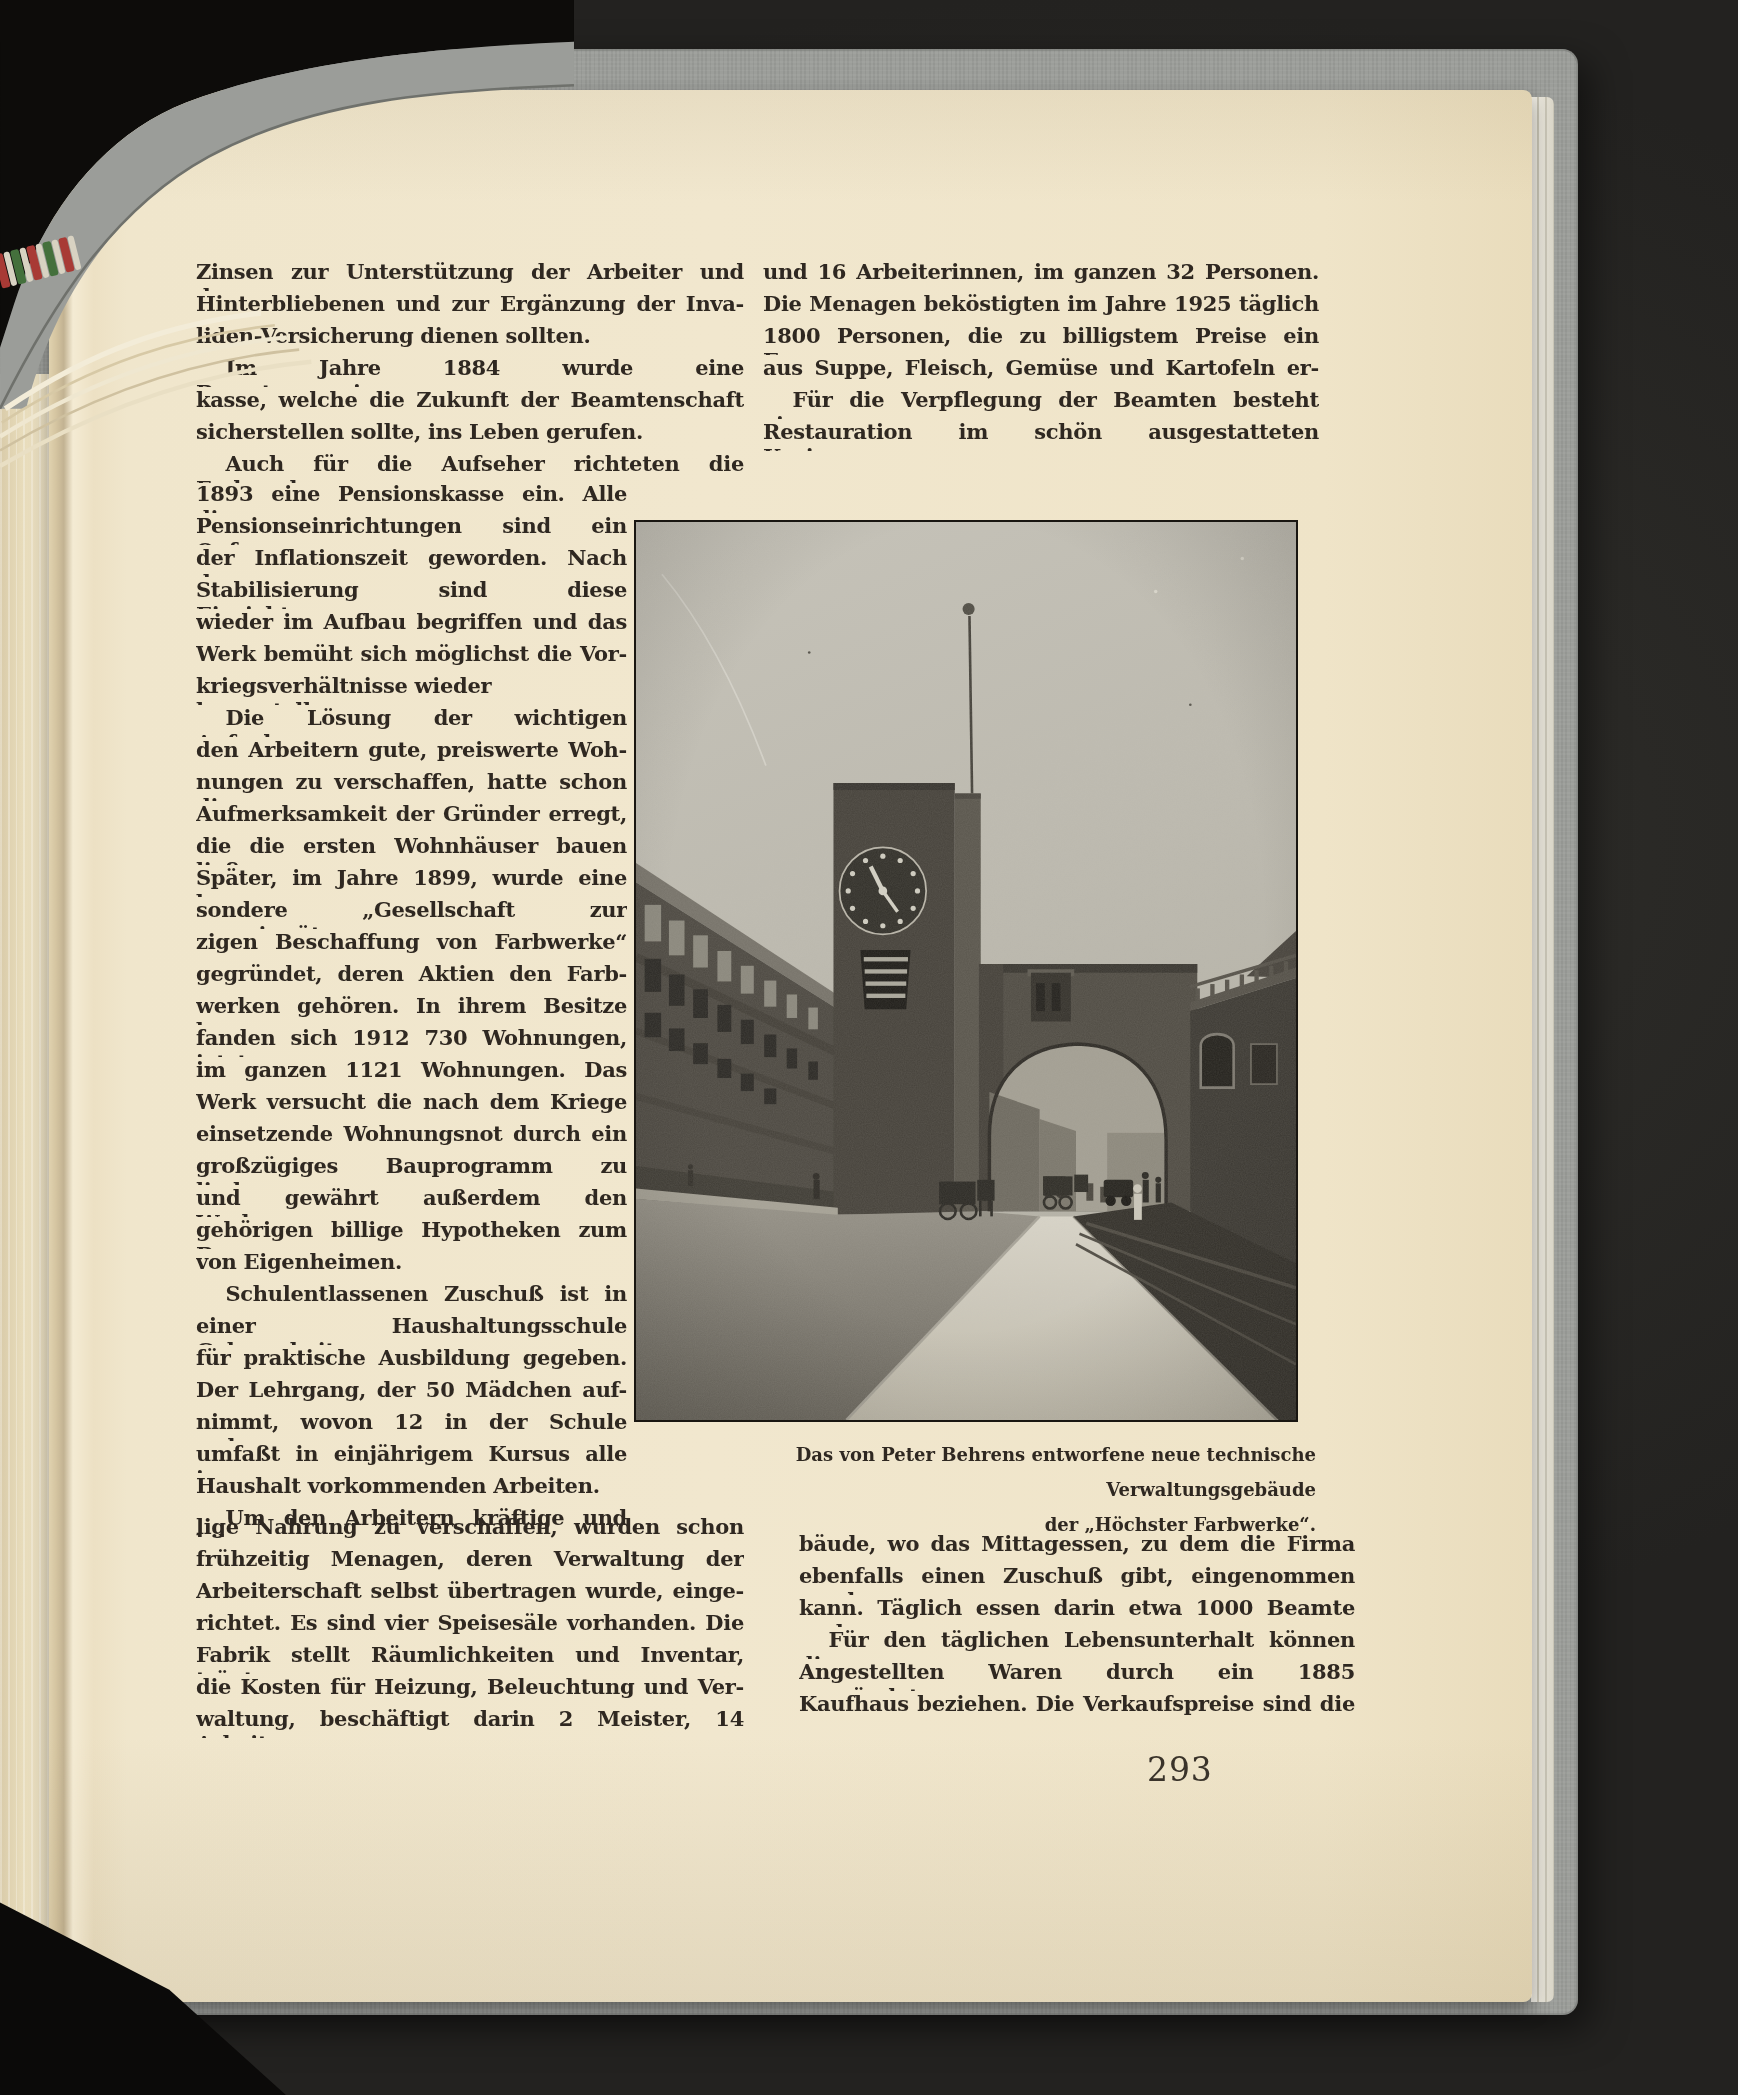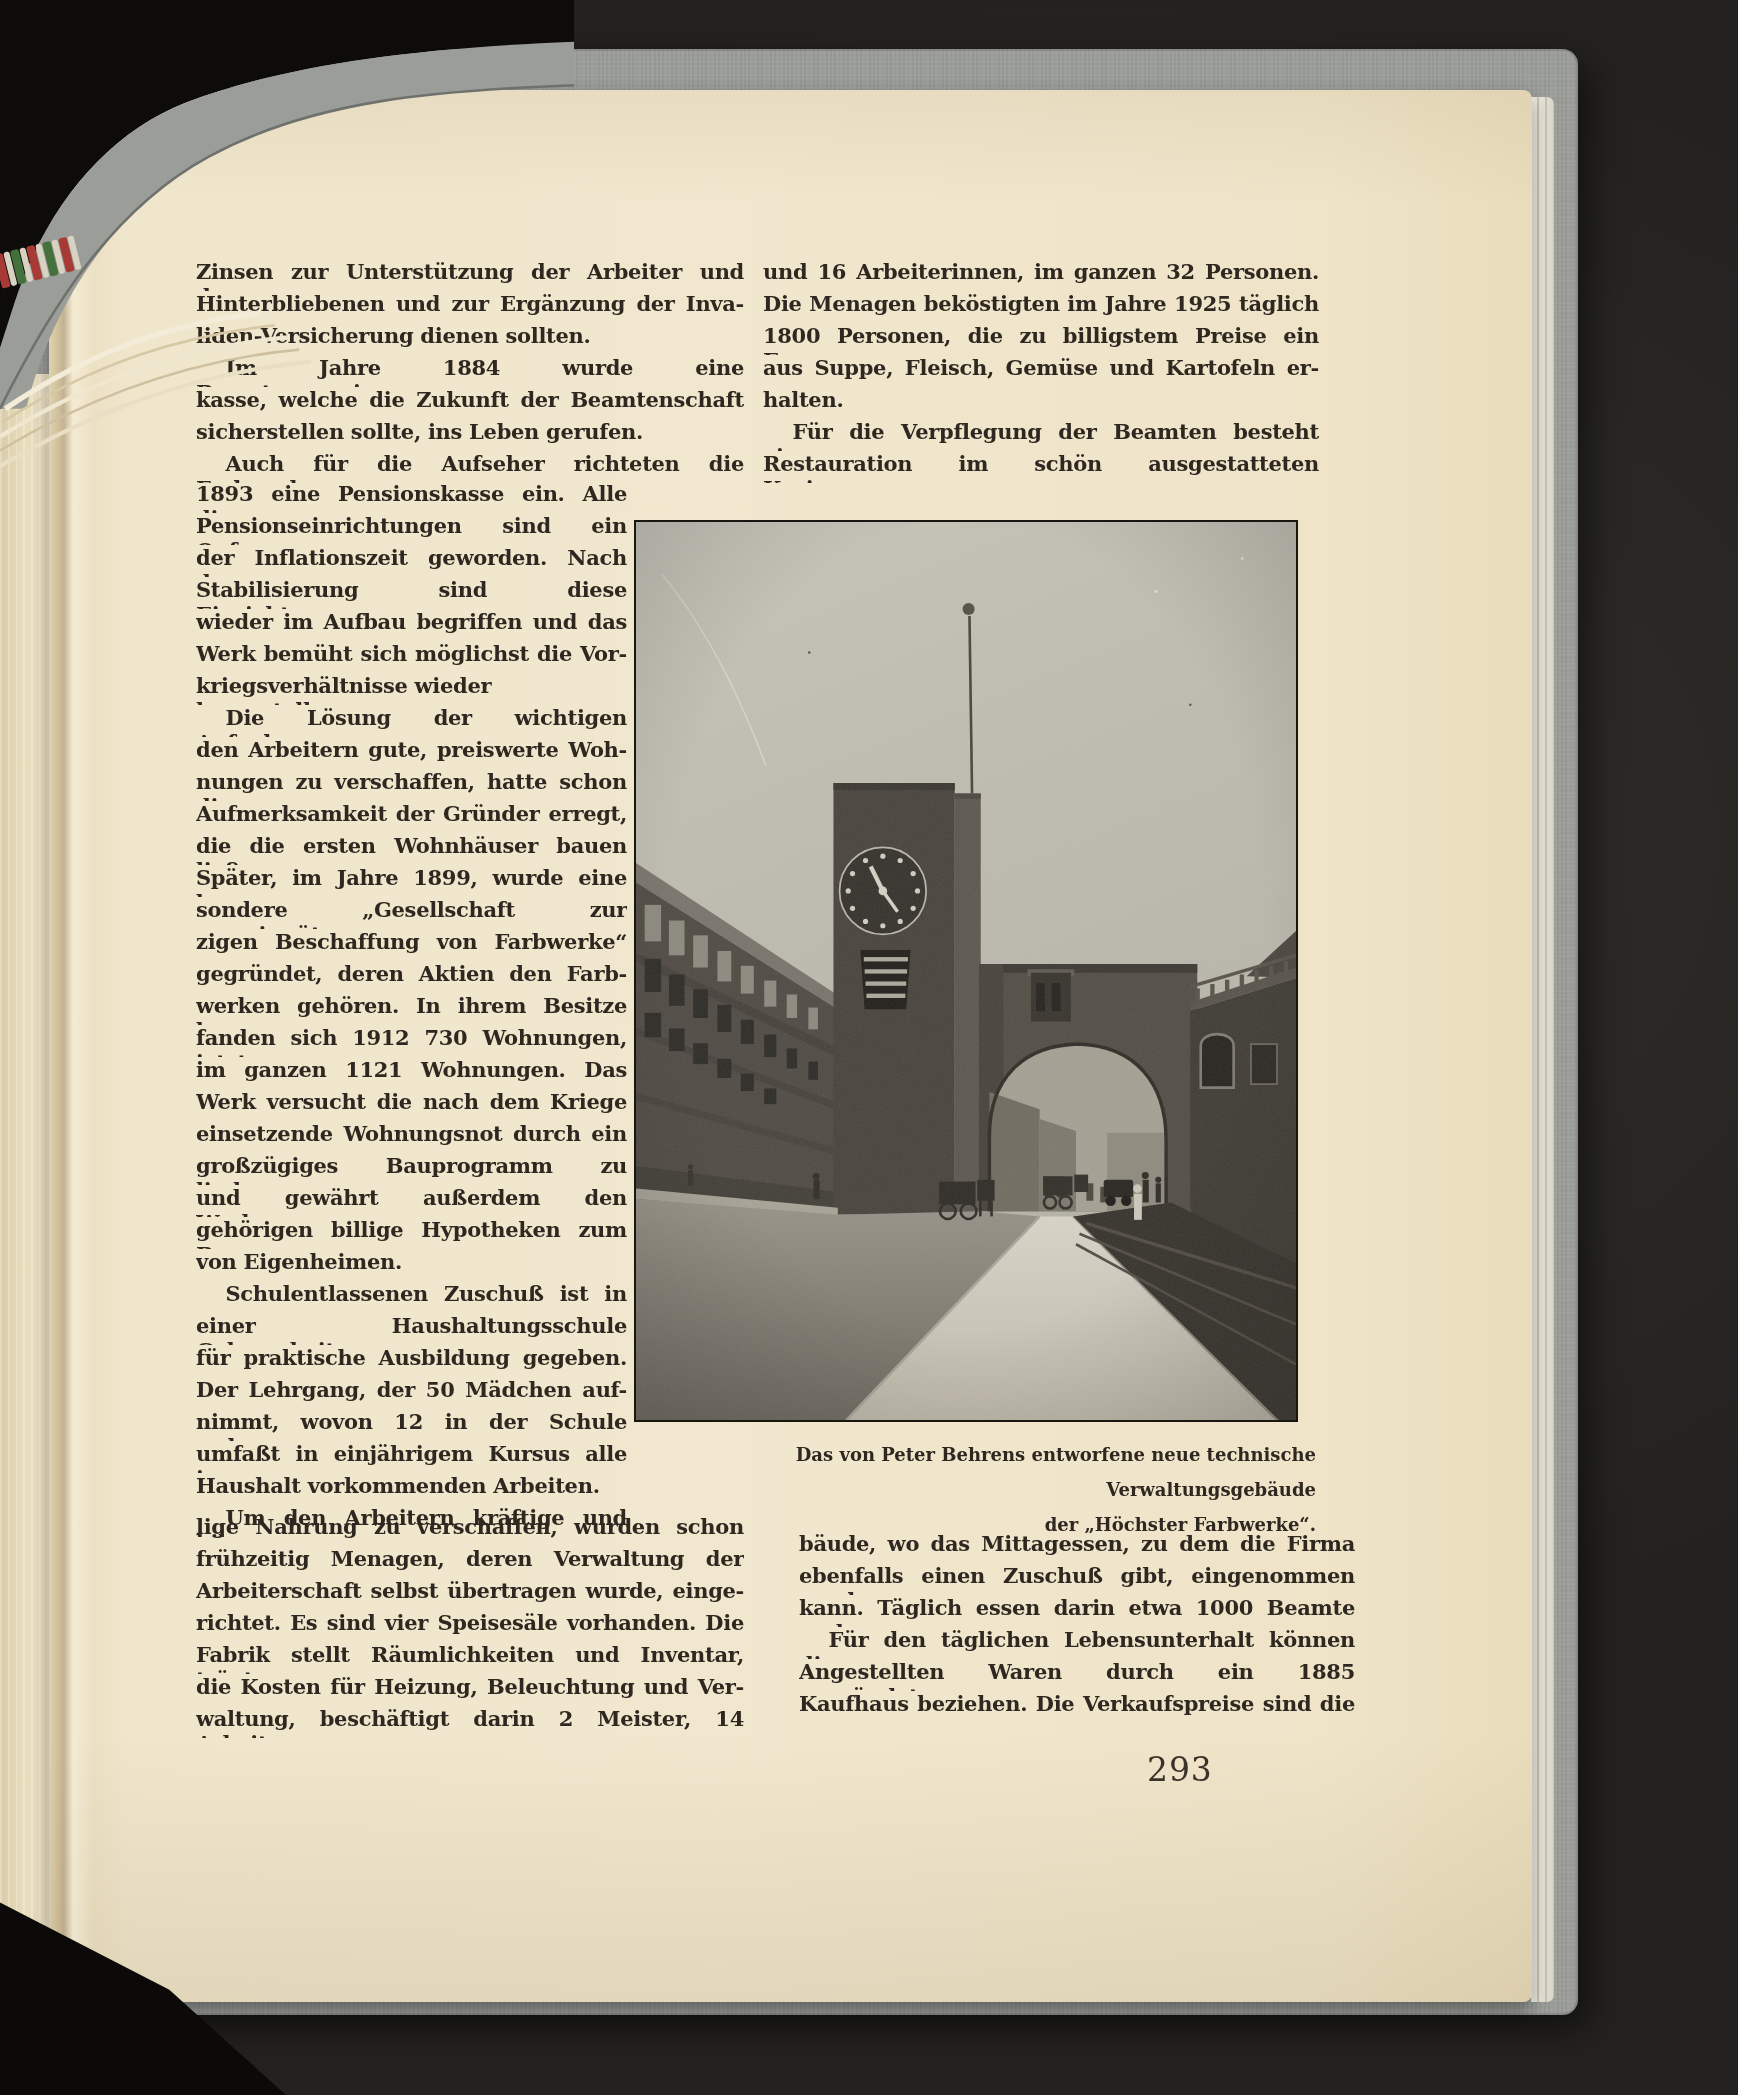--- a/index.html
+++ b/index.html
@@ -127,21 +127,20 @@
       <div class="line">richtet. Es sind vier Speisesäle vorhanden. Die</div>
       <div class="line">Fabrik stellt Räumlichkeiten und Inventar, trägt</div>
       <div class="line">die Kosten für Heizung, Beleuchtung und Ver-</div>
       <div class="line">waltung, beschäftigt darin 2 Meister, 14 Arbeiter</div>
     </div>
   <div class="col" id="col-rt">
       <div class="line">und 16 Arbeiterinnen, im ganzen 32 Personen.</div>
       <div class="line">Die Menagen beköstigten im Jahre 1925 täglich</div>
       <div class="line">1800 Personen, die zu billigstem Preise ein Essen</div>
       <div class="line">aus Suppe, Fleisch, Gemüse und Kartofeln er-</div>
-      <div class="line end">halten.</div>
       <div class="line ind">Für die Verpflegung der Beamten besteht eine</div>
       <div class="line">Restauration im schön ausgestatteten Kasinoge-</div>
     </div>
   <div class="col" id="col-rb">
       <div class="line">bäude, wo das Mittagessen, zu dem die Firma</div>
       <div class="line">ebenfalls einen Zuschuß gibt, eingenommen werden</div>
       <div class="line">kann. Täglich essen darin etwa 1000 Beamte und</div>
       <div class="line ind">Für den täglichen Lebensunterhalt können die</div>
       <div class="line">Angestellten Waren durch ein 1885 gegründetes</div>
       <div class="line">Kaufhaus beziehen. Die Verkaufspreise sind die</div>

